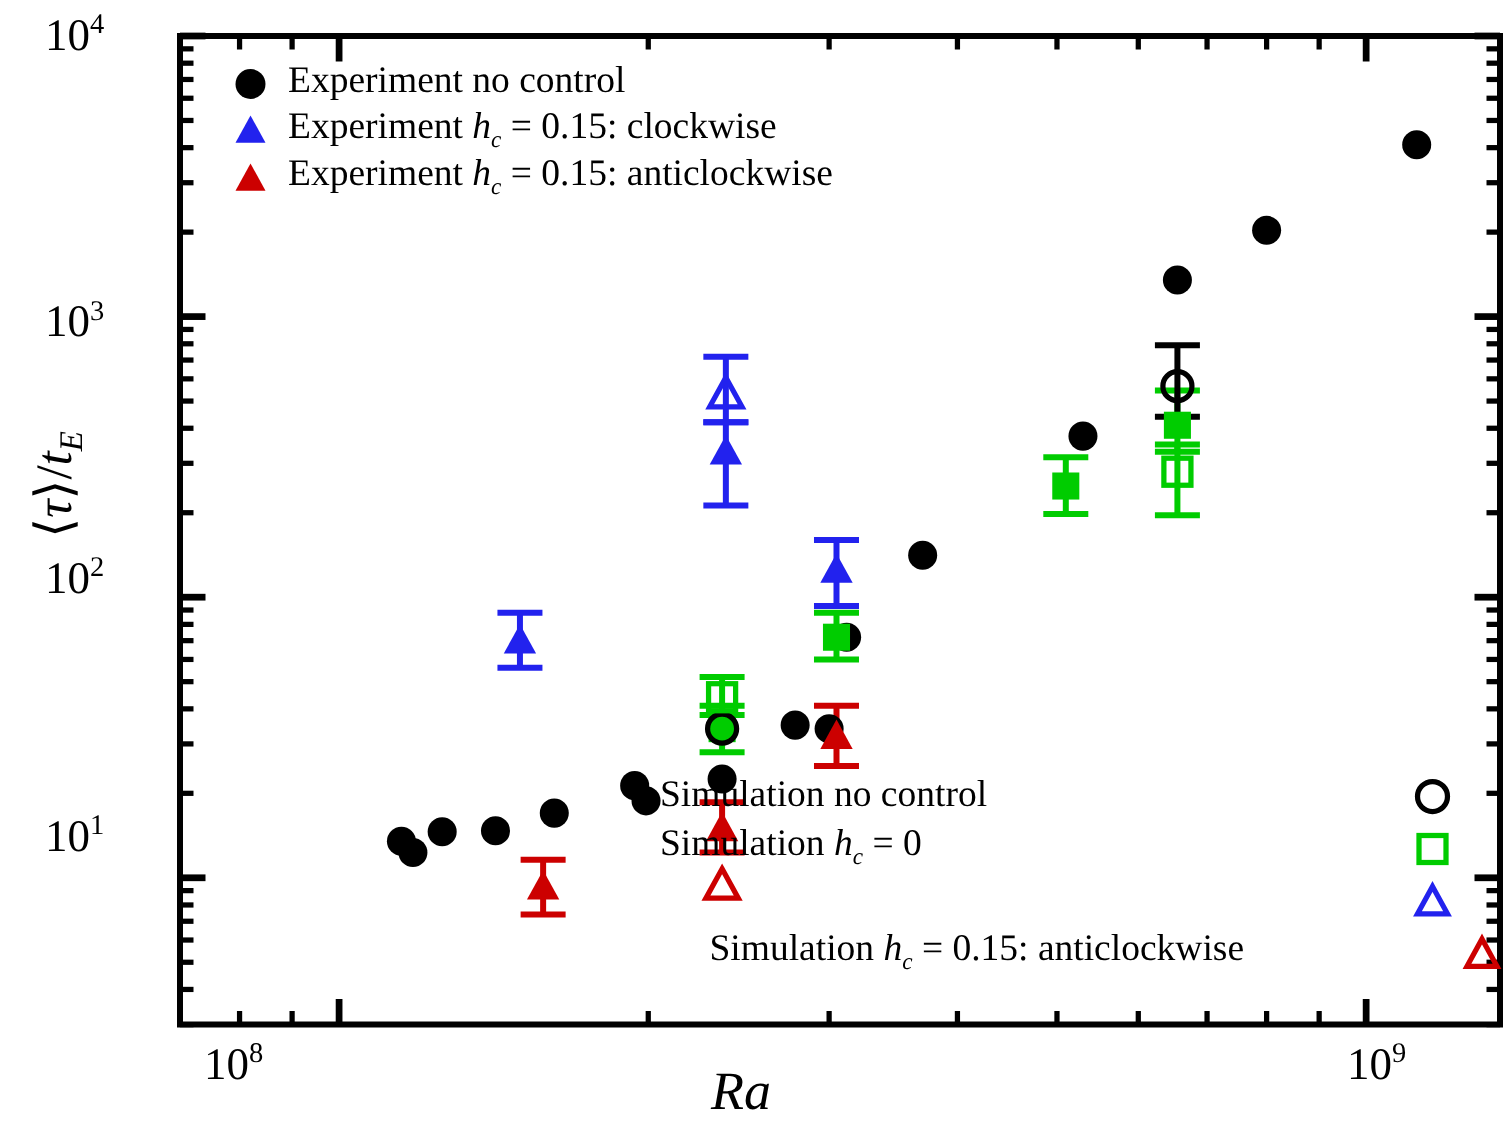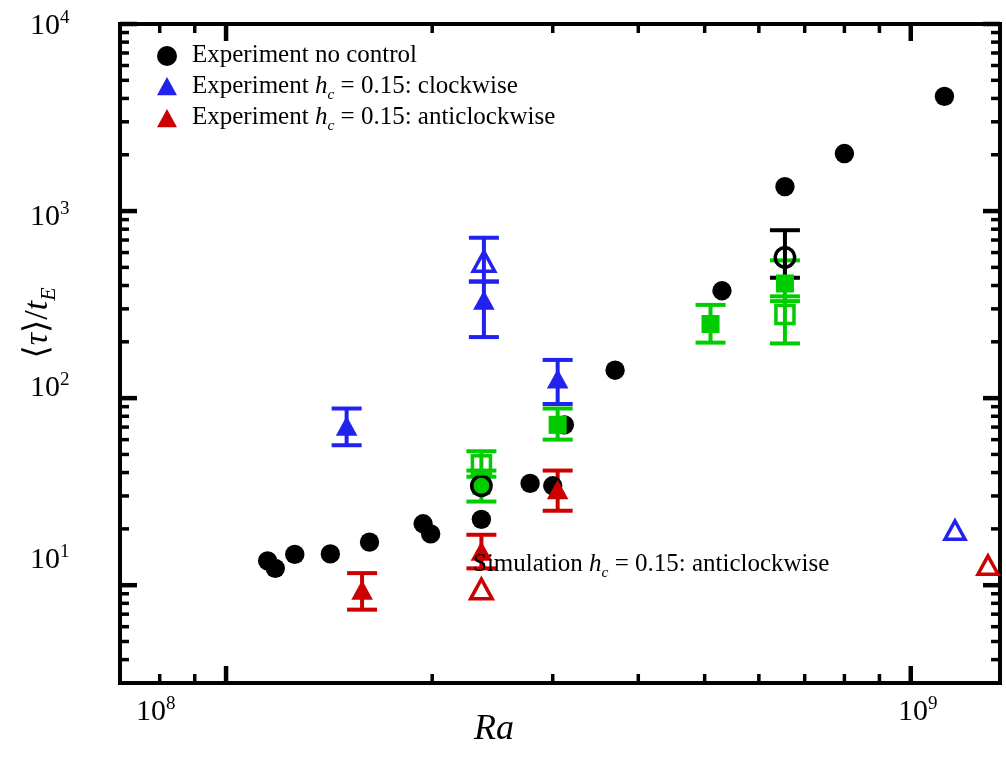--- a/index.html
+++ b/index.html
@@ -239,20 +239,36 @@
           <svg width="30" height="30" style="display:block">
             <polygon points="15,6 25,24.2 5,24.2" fill="#cc0000"></polygon>
           </svg>
         </span>
         <span class="lgtext"><span>Experiment </span><span style="font-style:italic">h</span><sub style="font-size:0.62em;font-style:italic">c</sub><span> = 0.15: anticlockwise</span></span>
       </div>
     </div>
 
   <div class="abs" id="legend-bottom" style="left:440px;top:512px;">
       <div style="display: flex; align-items: center; height: 35px; width: 530px;">
+        <span class="lgtext" style="flex:0 0 auto"><span>Simulation no control</span><span></span></span>
+        <span style="margin-left:auto;display:inline-block">
+          <svg width="30" height="30" style="display:block">
+            <circle cx="15" cy="16" r="10" fill="none" stroke="#000000" stroke-width="3.5"></circle>
+          </svg>
+        </span>
+      </div>
+      <div style="display: flex; align-items: center; height: 35px; width: 530px;">
+        <span class="lgtext" style="flex:0 0 auto"><span>Simulation </span><span style="font-style:italic">h</span><sub style="font-size:0.62em;font-style:italic">c</sub><span> = 0</span></span>
+        <span style="margin-left:auto;display:inline-block">
+          <svg width="30" height="30" style="display:block">
+            <rect x="6" y="7" width="18" height="18" fill="none" stroke="#00cc00" stroke-width="3.5"></rect>
+          </svg>
+        </span>
+      </div>
+      <div style="display: flex; align-items: center; height: 35px; width: 530px;">
         <span style="margin-left:auto;display:inline-block">
           <svg width="30" height="30" style="display:block">
             <polygon points="15,6 25,24.2 5,24.2" fill="none" stroke="#2222ee" stroke-width="3.5"></polygon>
           </svg>
         </span>
       </div>
       <div style="display: flex; align-items: center; height: 35px; width: 530px; margin-left: 33px;">
         <span class="lgtext" style="flex:0 0 auto"><span>Simulation </span><span style="font-style:italic">h</span><sub style="font-size:0.62em;font-style:italic">c</sub><span> = 0.15: anticlockwise</span></span>
         <span style="margin-left:auto;display:inline-block">
           <svg width="30" height="30" style="display:block">

